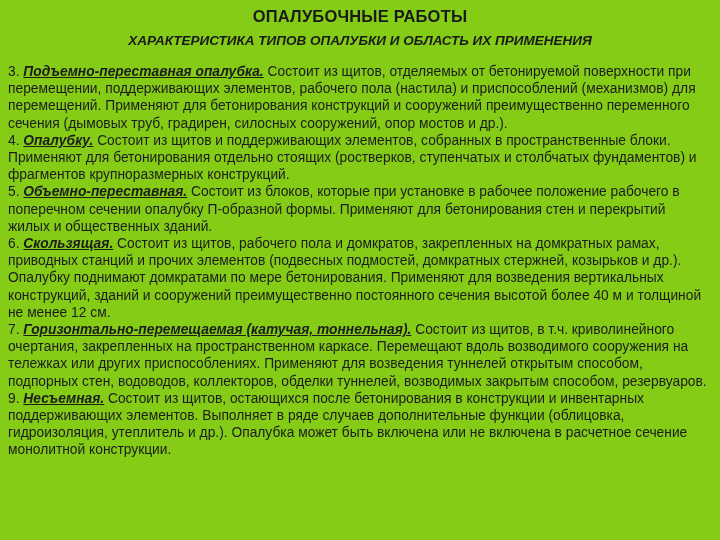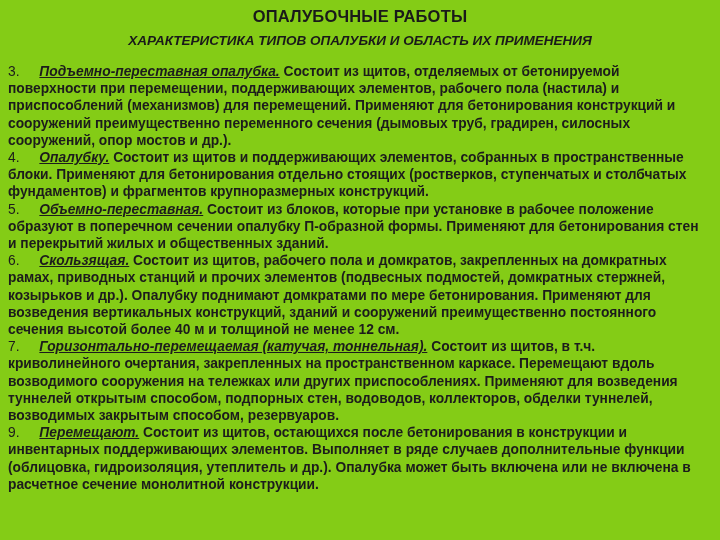--- a/index.html
+++ b/index.html
@@ -45,34 +45,33 @@
     margin: 0;
     padding: 0;
   }
   .item .num {
     font-weight: normal;
   }
   .item .term {
     font-weight: bold;
     font-style: italic;
     text-decoration: underline;
-    margin-left: 16px;
   }
   .item .desc {
-    font-weight: bold;
+    font-weight: normal;
   }
 </style>
 </head>
 <body>
 
 <div class="page">
   <h1 class="page-title">ОПАЛУБОЧНЫЕ РАБОТЫ</h1>
   <h2 class="page-subtitle">ХАРАКТЕРИСТИКА ТИПОВ ОПАЛУБКИ И ОБЛАСТЬ ИХ ПРИМЕНЕНИЯ</h2>
 
   <div class="doc-body">
     <p class="item"><span class="num">3.</span> <span class="term">Подъемно-переставная опалубка.</span> <span class="desc">Состоит из щитов, отделяемых от бетонируемой поверхности при перемещении, поддерживающих элементов, рабочего пола (настила) и приспособлений (механизмов) для перемещений. Применяют для бетонирования конструкций и сооружений преимущественно переменного сечения (дымовых труб, градирен, силосных сооружений, опор мостов и др.).</span></p>
     <p class="item"><span class="num">4.</span> <span class="term">Опалубку.</span> <span class="desc">Состоит из щитов и поддерживающих элементов, собранных в пространственные блоки. Применяют для бетонирования отдельно стоящих (ростверков, ступенчатых и столбчатых фундаментов) и фрагментов крупноразмерных конструкций.</span></p>
-    <p class="item"><span class="num">5.</span> <span class="term">Объемно-переставная.</span> <span class="desc">Состоит из блоков, которые при установке в рабочее положение образуют в поперечном сечении опалубку П-образной формы. Применяют для бетонирования стен и перекрытий жилых и общественных зданий.</span></p>
+    <p class="item"><span class="num">5.</span> <span class="term">Объемно-переставная.</span> <span class="desc">Состоит из блоков, которые при установке в рабочее положение рабочего в поперечном сечении опалубку П-образной формы. Применяют для бетонирования стен и перекрытий жилых и общественных зданий.</span></p>
     <p class="item"><span class="num">6.</span> <span class="term">Скользящая.</span> <span class="desc">Состоит из щитов, рабочего пола и домкратов, закрепленных на домкратных рамах, приводных станций и прочих элементов (подвесных подмостей, домкратных стержней, козырьков и др.). Опалубку поднимают домкратами по мере бетонирования. Применяют для возведения вертикальных конструкций, зданий и сооружений преимущественно постоянного сечения высотой более 40 м и толщиной не менее 12 см.</span></p>
     <p class="item"><span class="num">7.</span> <span class="term">Горизонтально-перемещаемая (катучая, тоннельная).</span> <span class="desc">Состоит из щитов, в т.ч. криволинейного очертания, закрепленных на пространственном каркасе. Перемещают вдоль возводимого сооружения на тележках или других приспособлениях. Применяют для возведения туннелей открытым способом, подпорных стен, водоводов, коллекторов, обделки туннелей, возводимых закрытым способом, резервуаров.</span></p>
-    <p class="item"><span class="num">9.</span> <span class="term">Перемещают.</span> <span class="desc">Состоит из щитов, остающихся после бетонирования в конструкции и инвентарных поддерживающих элементов. Выполняет в ряде случаев дополнительные функции (облицовка, гидроизоляция, утеплитель и др.). Опалубка может быть включена или не включена в расчетное сечение монолитной конструкции.</span></p>
+    <p class="item"><span class="num">9.</span> <span class="term">Несъемная.</span> <span class="desc">Состоит из щитов, остающихся после бетонирования в конструкции и инвентарных поддерживающих элементов. Выполняет в ряде случаев дополнительные функции (облицовка, гидроизоляция, утеплитель и др.). Опалубка может быть включена или не включена в расчетное сечение монолитной конструкции.</span></p>
   </div>
 </div>
 
 </body></html>

